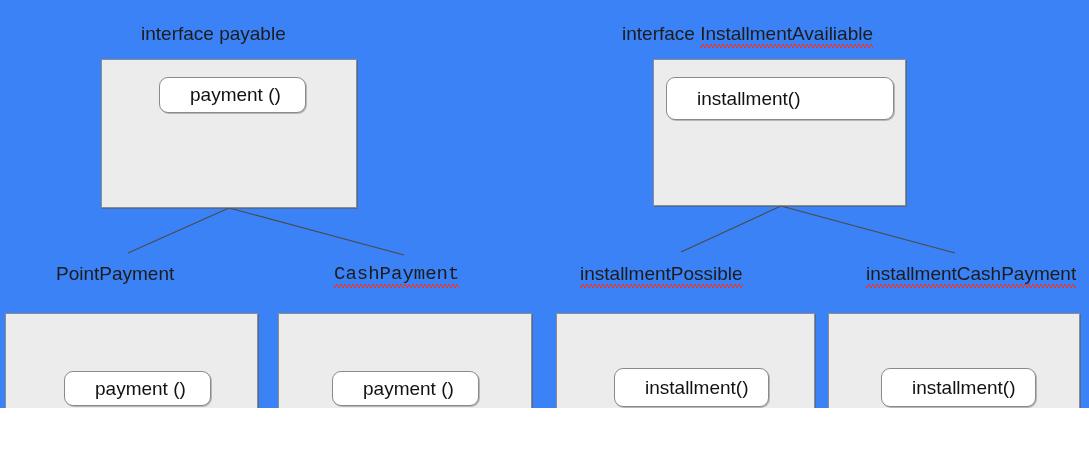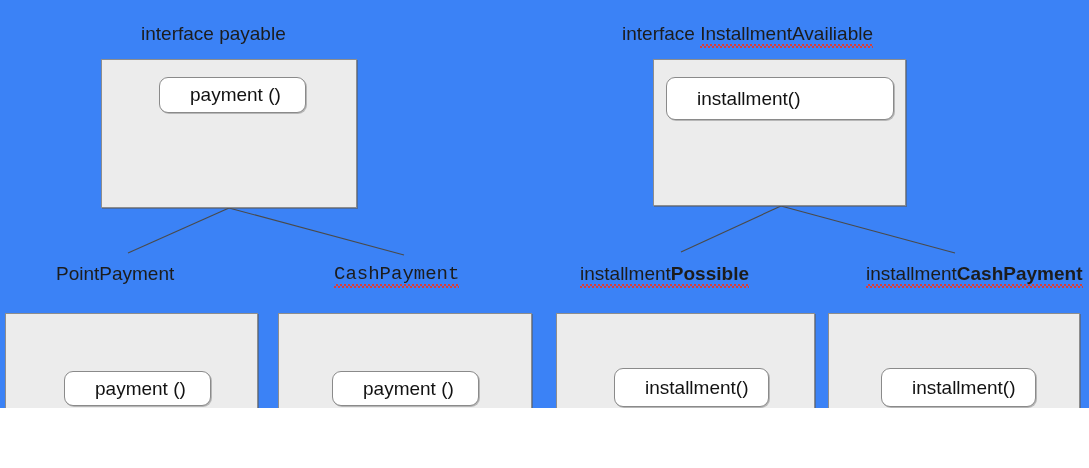--- a/index.html
+++ b/index.html
@@ -22,21 +22,21 @@
   
   .title {
     position: absolute;
     font-size: 19px;
     line-height: 22px;
     color: #1c1c1c;
     white-space: nowrap;
     font-weight: normal;
   }
   .title .plain { font-weight: normal; }
-  .title .bold  { font-weight: bold; }
+  .title .bold  { font-weight: normal; }
 
   
   .sp {
     position: relative;
     display: inline-block;
   }
   .sp::after {
     content: "";
     position: absolute;
     left: 0;

